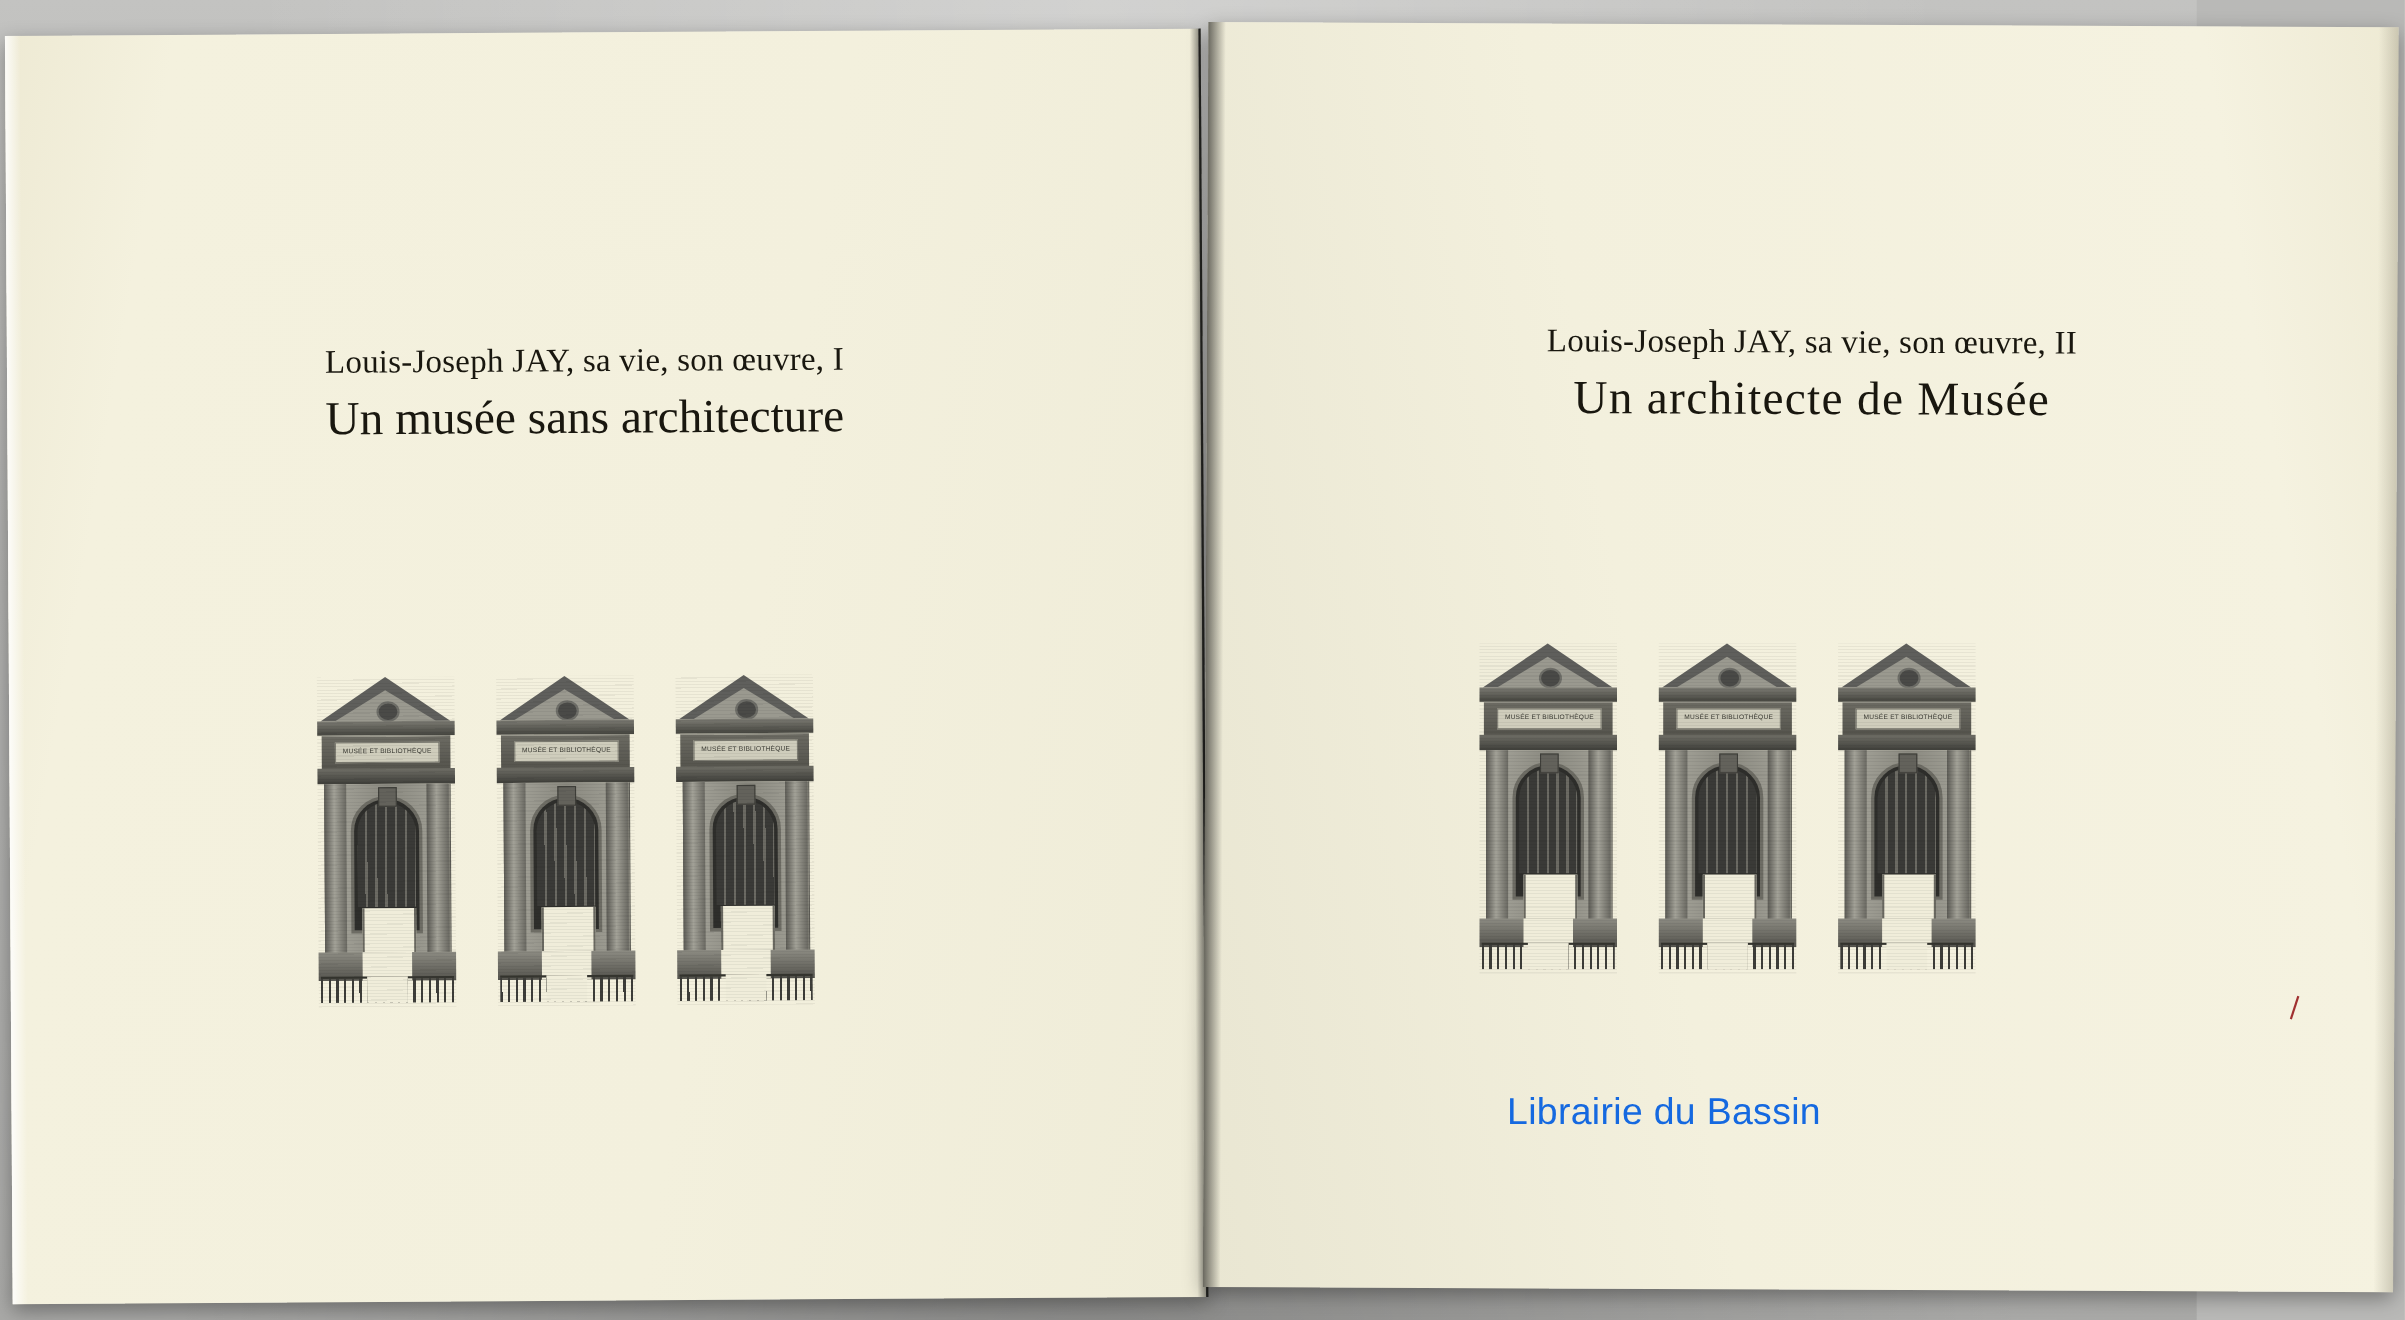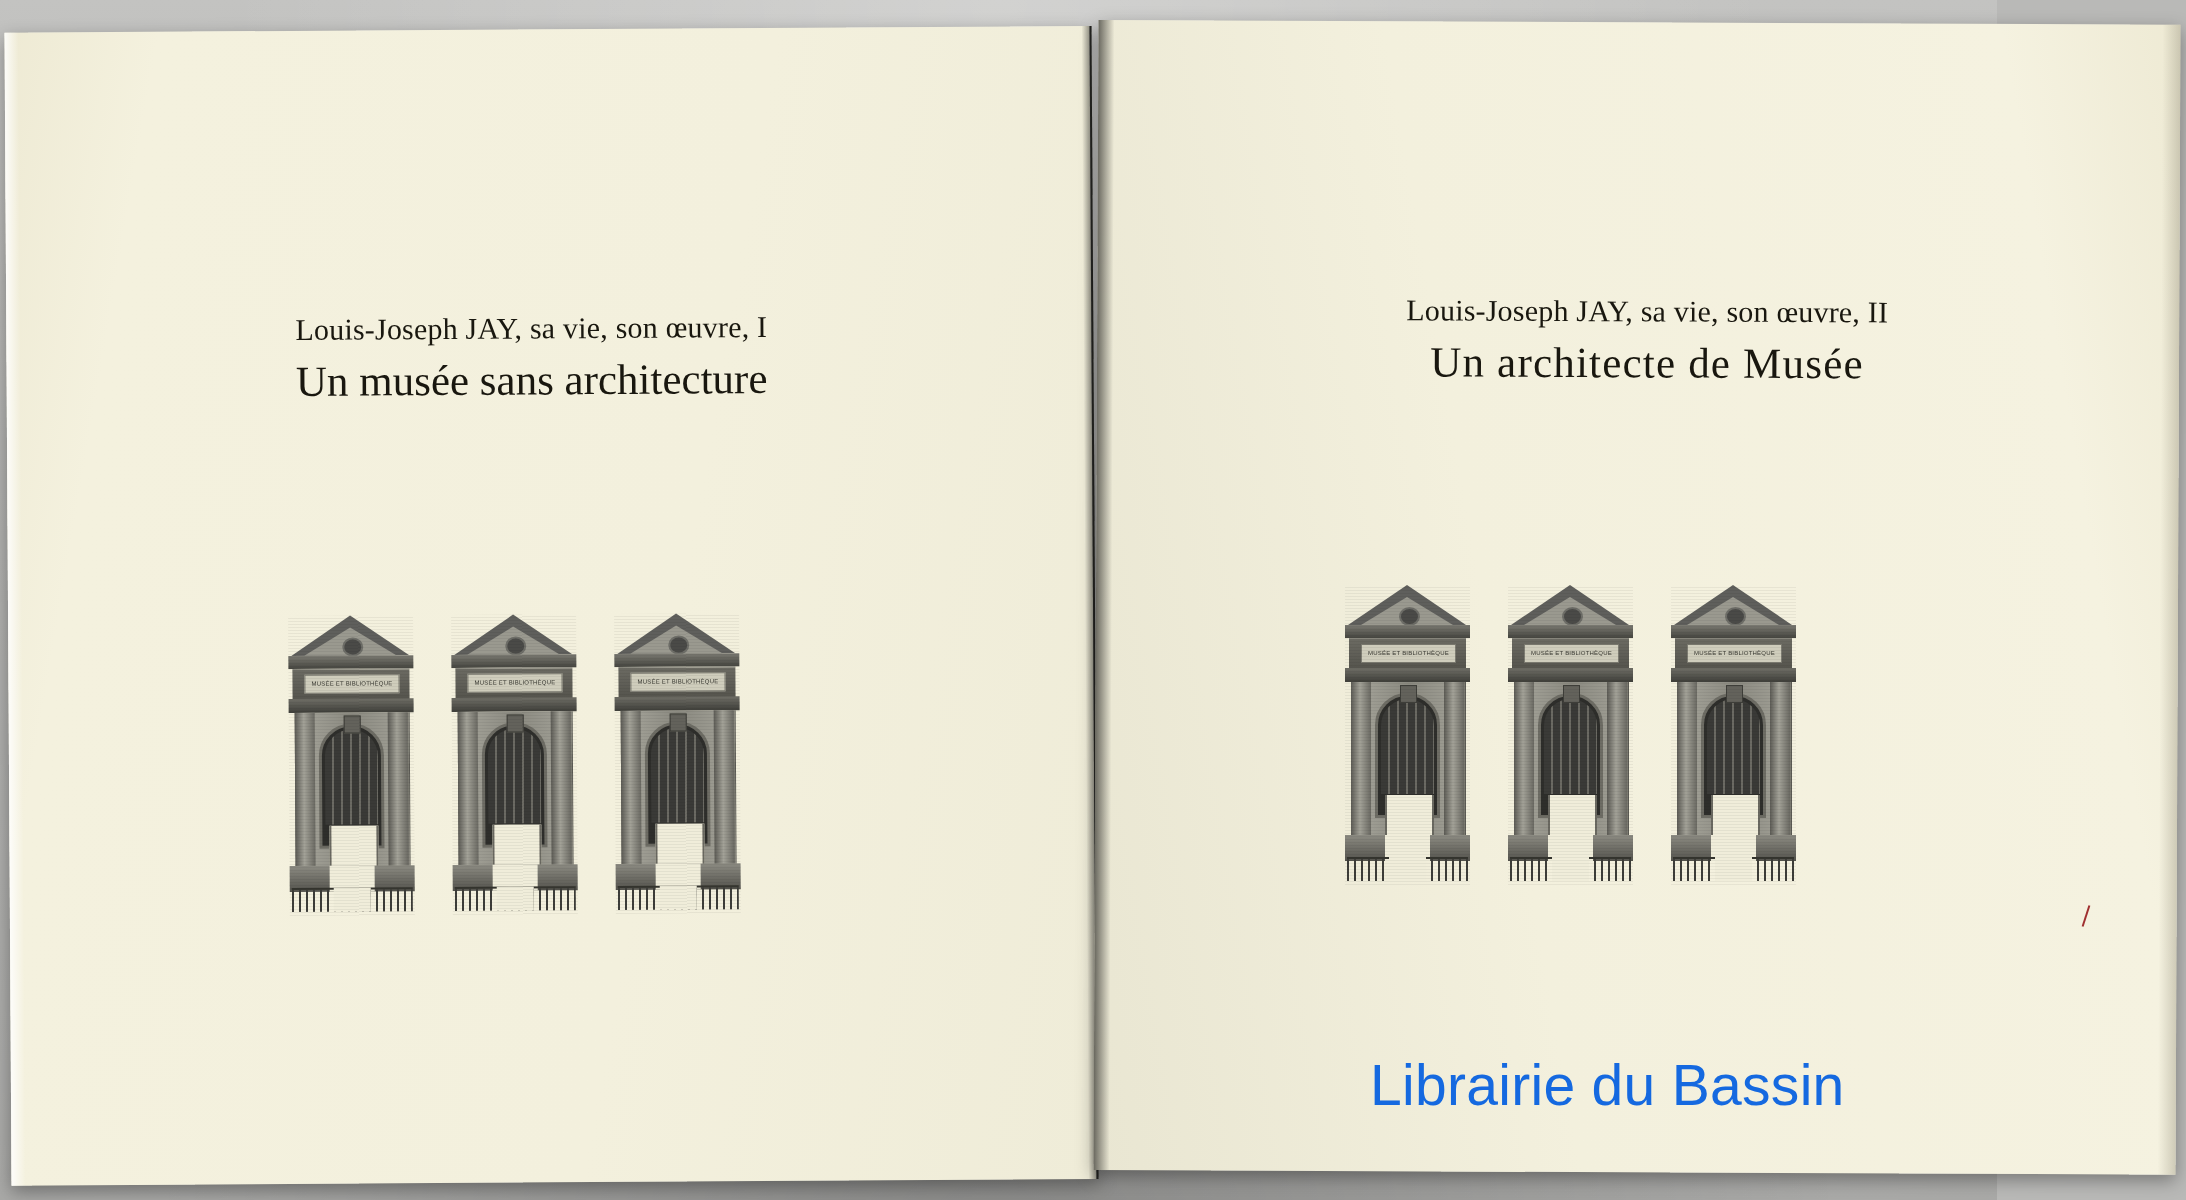--- a/index.html
+++ b/index.html
@@ -264,23 +264,23 @@
     background:
       repeating-linear-gradient(0deg, rgba(0,0,0,0.05) 0 1px, rgba(255,255,255,0.04) 1px 3px);
     mix-blend-mode: multiply;
     pointer-events: none;
   }
 
   
   .watermark {
     position: absolute;
     left: 1370px;
-    top: 1052px;
+    top: 992px;
     font-family: "Liberation Sans", sans-serif;
-    font-size: 57px;
+    font-size: 34px;
     color: #1569e0;
     letter-spacing: 0.3px;
     white-space: nowrap;
   }
   .pen-mark {
     position: absolute;
     left: 2085px;
     top: 905px;
     width: 2px;
     height: 22px;

